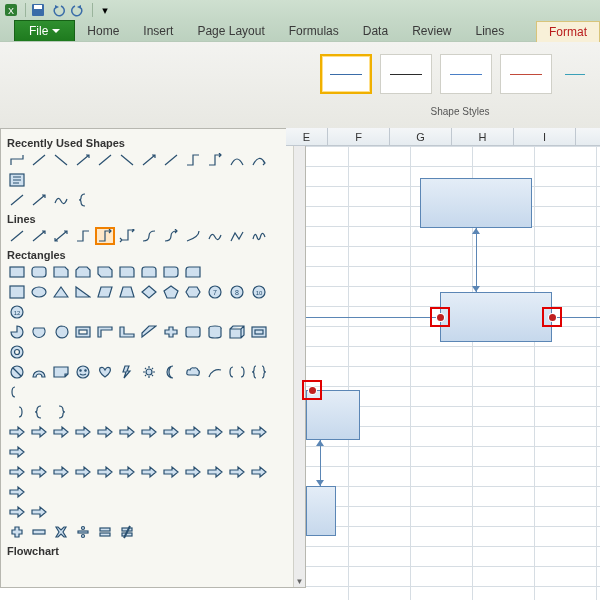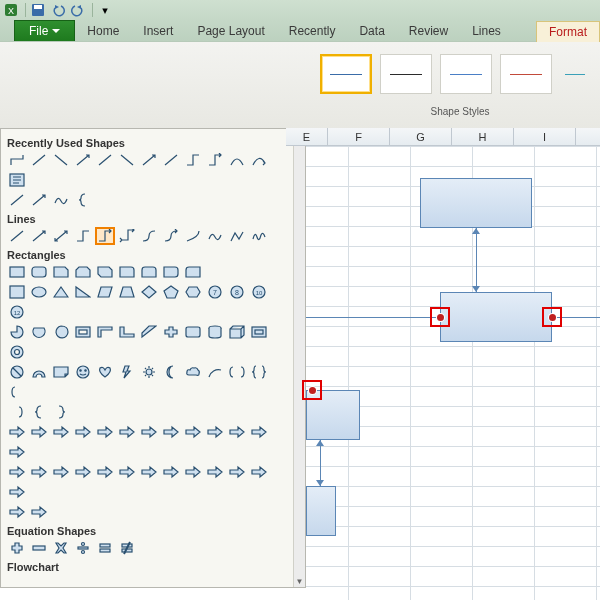--- a/index.html
+++ b/index.html
@@ -79,21 +79,21 @@
   </span>
   <span class="sep"></span>
   <span class="qat-btn">▾</span>
 </div>
 
 <div class="ribbon-tabs">
   <div class="file-tab">File</div>
   <div class="rtab">Home</div>
   <div class="rtab">Insert</div>
   <div class="rtab">Page Layout</div>
-  <div class="rtab">Recently</div>
+  <div class="rtab">Formulas</div>
   <div class="rtab">Data</div>
   <div class="rtab">Review</div>
   <div class="rtab">Lines</div>
   <div style="flex:1"></div>
   <div class="rtab active">Format</div>
 </div>
 
 <div class="ribbon-body">
   <div class="style-gallery">
     <div class="style-swatch selected">
@@ -696,21 +696,20 @@
               <path d="M1 5 L9 5 L9 2 L15 7 L9 12 L9 9 L1 9 Z"></path>
             </svg>
           </span>
           <span class="shp filled">
             <svg>
               <path d="M1 5 L9 5 L9 2 L15 7 L9 12 L9 9 L1 9 Z"></path>
             </svg>
           </span>
         </div>
 
-      <div class="cat">Equation Shapes</div>
       <div class="grid">
         <span class="shp filled">
             <svg>
               <path d="M6 2 L10 2 L10 5 L13 5 L13 9 L10 9 L10 12 L6 12 L6 9 L3 9 L3 5 L6 5 Z"></path>
             </svg>
           </span>
         <span class="shp filled">
             <svg>
               <rect x="2" y="5" width="12" height="4"></rect>
             </svg>

